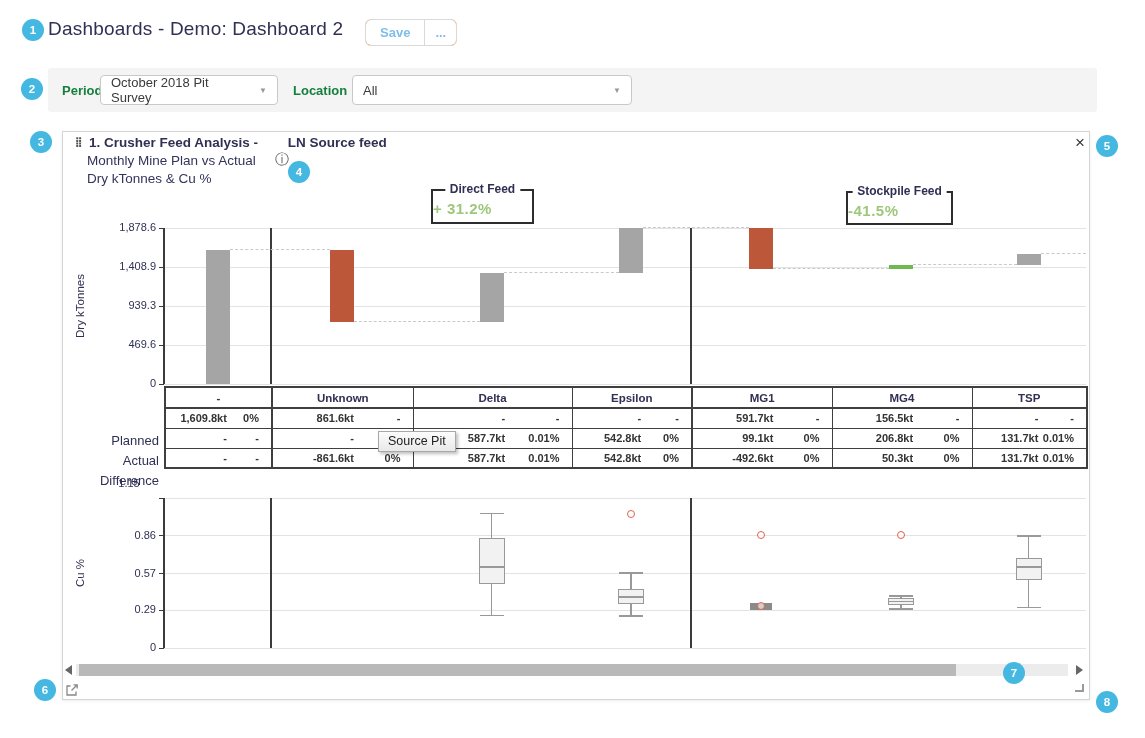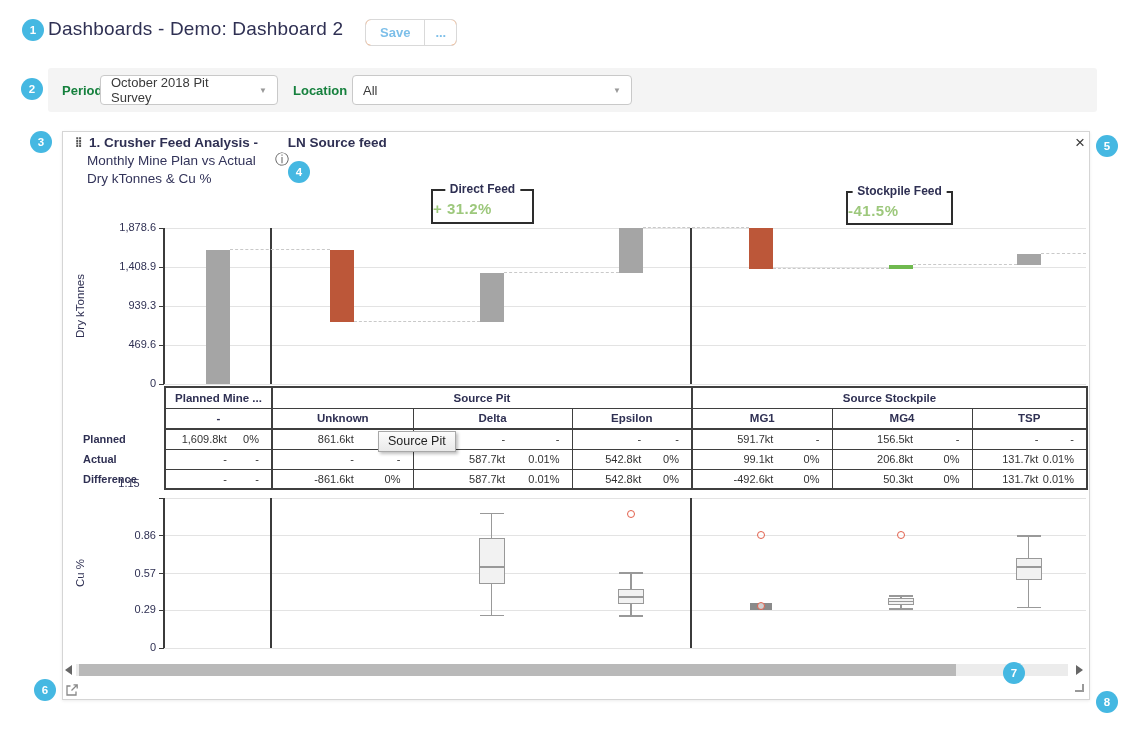--- a/index.html
+++ b/index.html
@@ -35,37 +35,37 @@
   .close { position:absolute; left:1008px; top:2px; width:18px; height:18px; font-size:17px;
     line-height:18px; text-align:center; color:#3a3a3a; cursor:pointer; }
   .psub1 { position:absolute; left:24px; top:21px; font-size:13.5px; font-weight:500; color:#33345a; }
   .psub2 { position:absolute; left:24px; top:39px; font-size:13.5px; font-weight:500; color:#33345a; }
   .info { position:absolute; left:212px; top:19px; font-size:14px; color:#555; cursor:pointer; }
 
   
   #chart-layer { position:absolute; left:0; top:0; width:1028px; height:569px; }
   #chart-layer > div { position:absolute; }
   .tick { font-size:11px; color:#2f3053; white-space:nowrap; }
-  .rowlab { font-size:11px; font-weight:700; color:#2f3053; }
+  .rowlab { font-size:13px; font-weight:400; color:#2f3053; text-align:right; }
   .ylab { font-size:11.5px; color:#2f3053; transform:rotate(-90deg); transform-origin:center;
     white-space:nowrap; text-align:center; }
 
   
   .callout { position:absolute; border:2px solid #2d2d2d; text-align:left; background:transparent; }
   .callout .cl { position:absolute; top:-9px; left:50%; transform:translateX(-50%);
     background:#fff; padding:0 5px; font-size:12px; font-weight:700; color:#2f3053; white-space:nowrap; }
   .callout .cv { margin-top:9px; font-size:15px; font-weight:600; color:#9dc87c; letter-spacing:.5px; }
   .callout.direct { left:368px; top:57px; width:103px; height:35px; }
   .callout.stockpile { left:783px; top:59px; width:107px; height:34px; }
 
   
   .dtable { position:absolute; left:101px; top:254px; width:922px; border-collapse:collapse;
     table-layout:fixed; font-size:11px; color:#333; border:2px solid #3f3f3f; }
   .dtable th, .dtable td { border:1px solid #3f3f3f; height:20px; overflow:hidden;
-    white-space:nowrap; font-weight:400; }
+    white-space:nowrap; font-weight:700; }
   .dtable th { font-size:11.5px; font-weight:600; color:#2f3053; text-align:center; height:21px; }
   .dtable .gsep { border-left:2px solid #3f3f3f; }
   .dtable tr.sub-row th { border-bottom:2px solid #3f3f3f; }
   .cc { display:flex; width:100%; }
   .cc .kt { flex:0 0 58%; text-align:right; }
   .cc .pc { flex:1; text-align:right; padding-right:12px; }
 
   
   .tooltip { position:absolute; left:315px; top:299px; padding:2px 9px 3px;
     background:linear-gradient(#fcfcfc,#e9e9e9); border:1px solid #a8a8a8; font-size:12.5px;
@@ -182,25 +182,20 @@
           <colgroup>
             <col style="width:107px">
             <col style="width:141px">
             <col style="width:159px">
             <col style="width:120px">
             <col style="width:140px">
             <col style="width:140px">
             <col style="width:115px">
           </colgroup>
           <tbody>
-            <tr class="grp-row">
-              <th colspan="1" class="">Planned Mine ...</th>
-              <th colspan="3" class="gsep">Source Pit</th>
-              <th colspan="3" class="gsep">Source Stockpile</th>
-            </tr>
             <tr class="sub-row">
               <th class="">-</th>
               <th class="gsep">Unknown</th>
               <th class="">Delta</th>
               <th class="">Epsilon</th>
               <th class="gsep">MG1</th>
               <th class="">MG4</th>
               <th class="">TSP</th>
             </tr>
             <tr>

